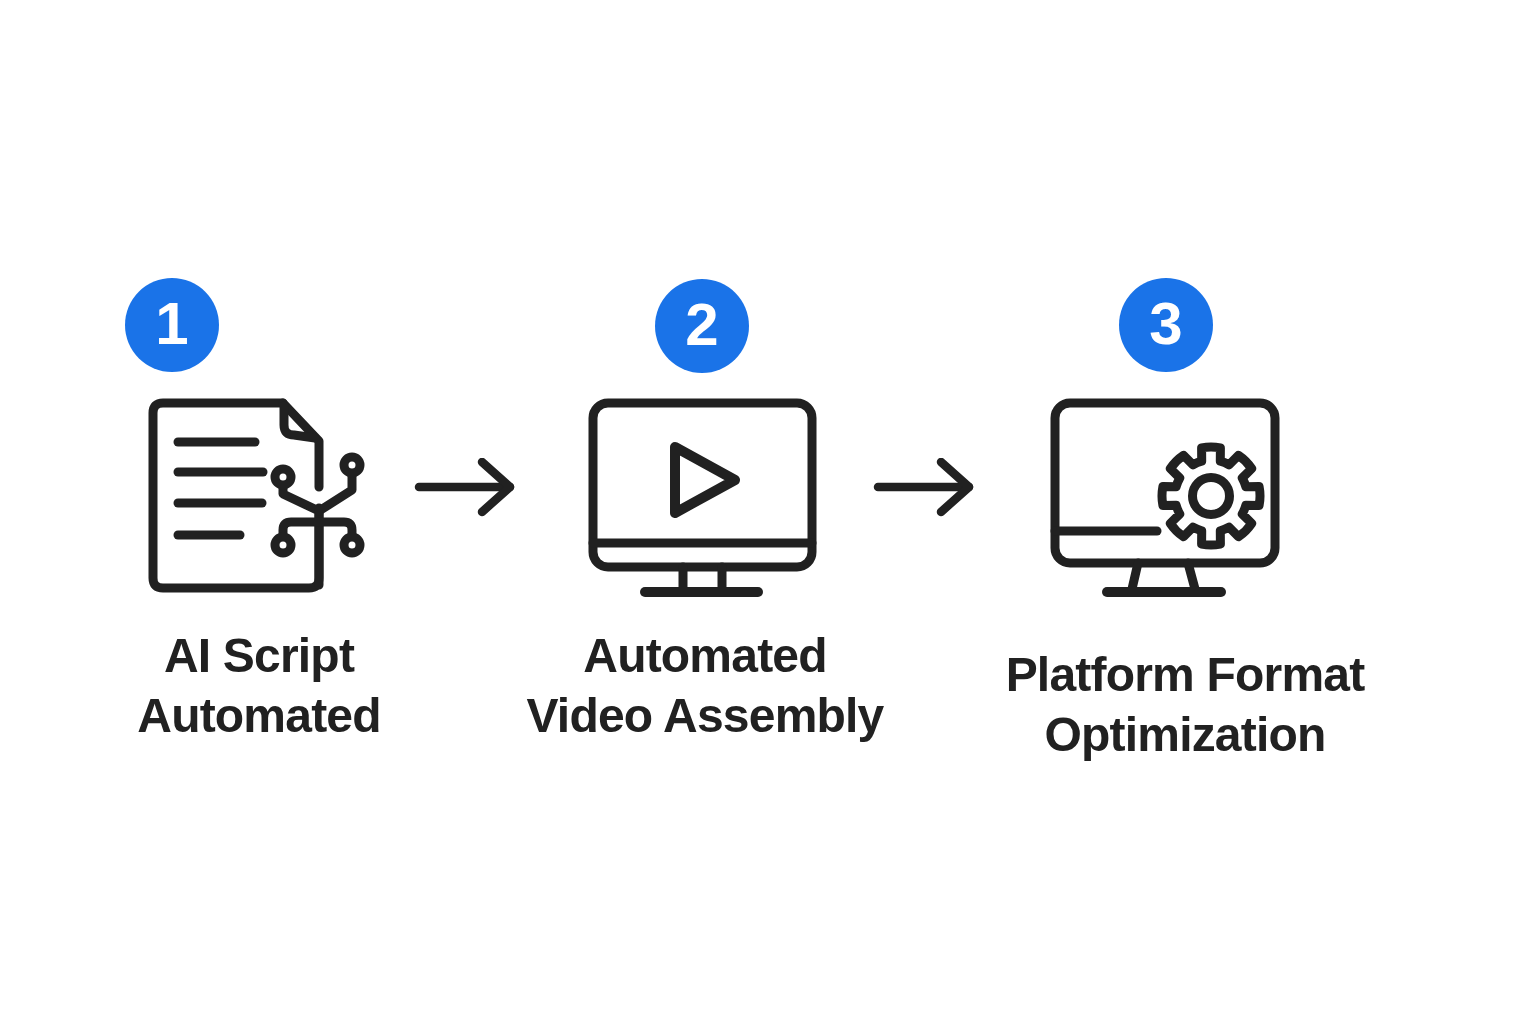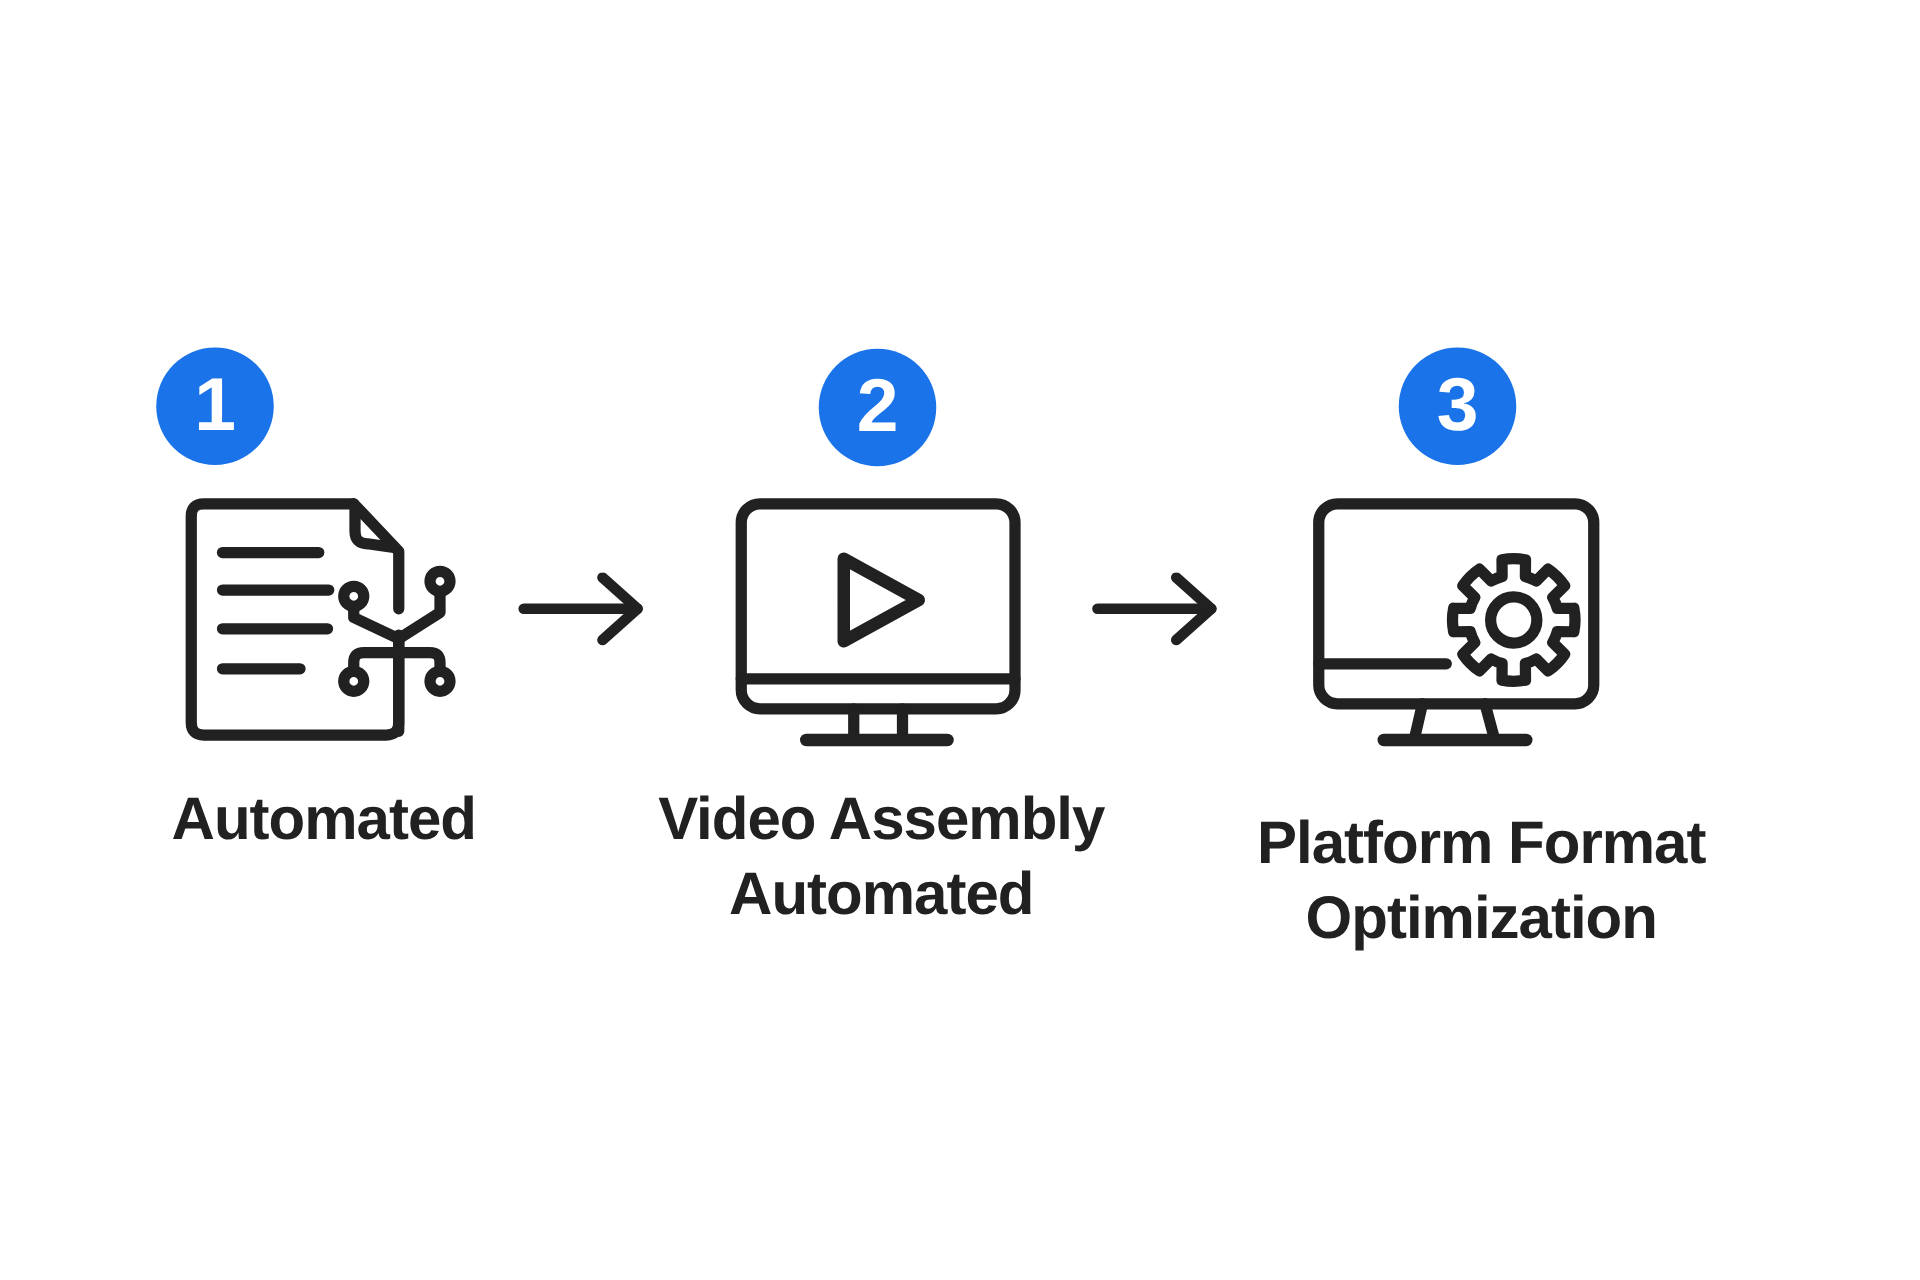--- a/index.html
+++ b/index.html
@@ -61,20 +61,21 @@
       <path d="M207 80 L207 95 L174 116"></path>
       <path d="M138 141 L138 135 Q138 127 146 127 L199 127 Q207 127 207 135 L207 141"></path>
       <circle cx="138" cy="82" r="8" fill="#ffffff"></circle>
       <circle cx="207" cy="70" r="8" fill="#ffffff"></circle>
       <circle cx="138" cy="150" r="8" fill="#ffffff"></circle>
       <circle cx="207" cy="150" r="8" fill="#ffffff"></circle>
     </g>
   </svg>
 
   <div class="abs label" style="left:49px;top:626px;">
+    <span>AI Script</span>
     <span>Automated</span>
   </div>
 
   <svg class="abs icon" style="left:414px;top:458px;" width="104" height="60" viewBox="0 0 104 60">
     <g fill="none" stroke="currentColor" stroke-width="8.5" stroke-linecap="round" stroke-linejoin="round">
       <path d="M5 29 H96"></path>
       <path d="M68 4 L96 29 L68 54"></path>
     </g>
   </svg>
 
@@ -87,22 +88,22 @@
       <rect x="8" y="8" width="219" height="164" rx="15" fill="#ffffff"></rect>
       <path d="M8 148 H227"></path>
       <path d="M90 52 L150 85 L90 118 Z" stroke-width="10" fill="#ffffff"></path>
       <path d="M98 172 V194"></path>
       <path d="M137 172 V194"></path>
       <path d="M60 197 H173" stroke-width="10"></path>
     </g>
   </svg>
 
   <div class="abs label" style="left:495px;top:626px;">
+    <span>Automated</span>
     <span>Video Assembly</span>
-    <span>Automated</span>
   </div>
 
   <svg class="abs icon" style="left:873px;top:458px;" width="104" height="60" viewBox="0 0 104 60">
     <g fill="none" stroke="currentColor" stroke-width="8.5" stroke-linecap="round" stroke-linejoin="round">
       <path d="M5 29 H96"></path>
       <path d="M68 4 L96 29 L68 54"></path>
     </g>
   </svg>
 
   <div class="abs badge" style="left:1119px;top:278px;">

